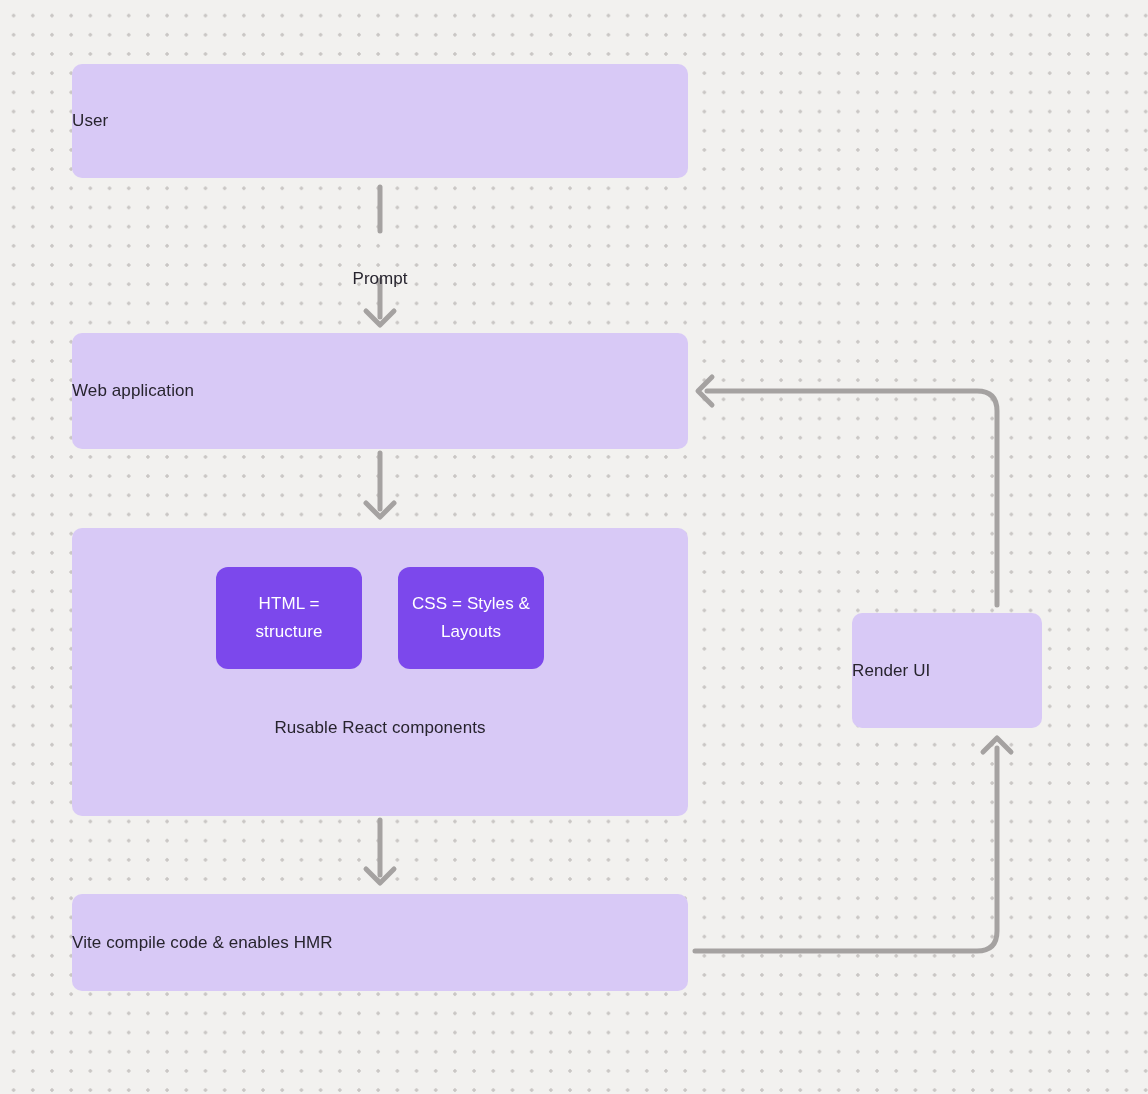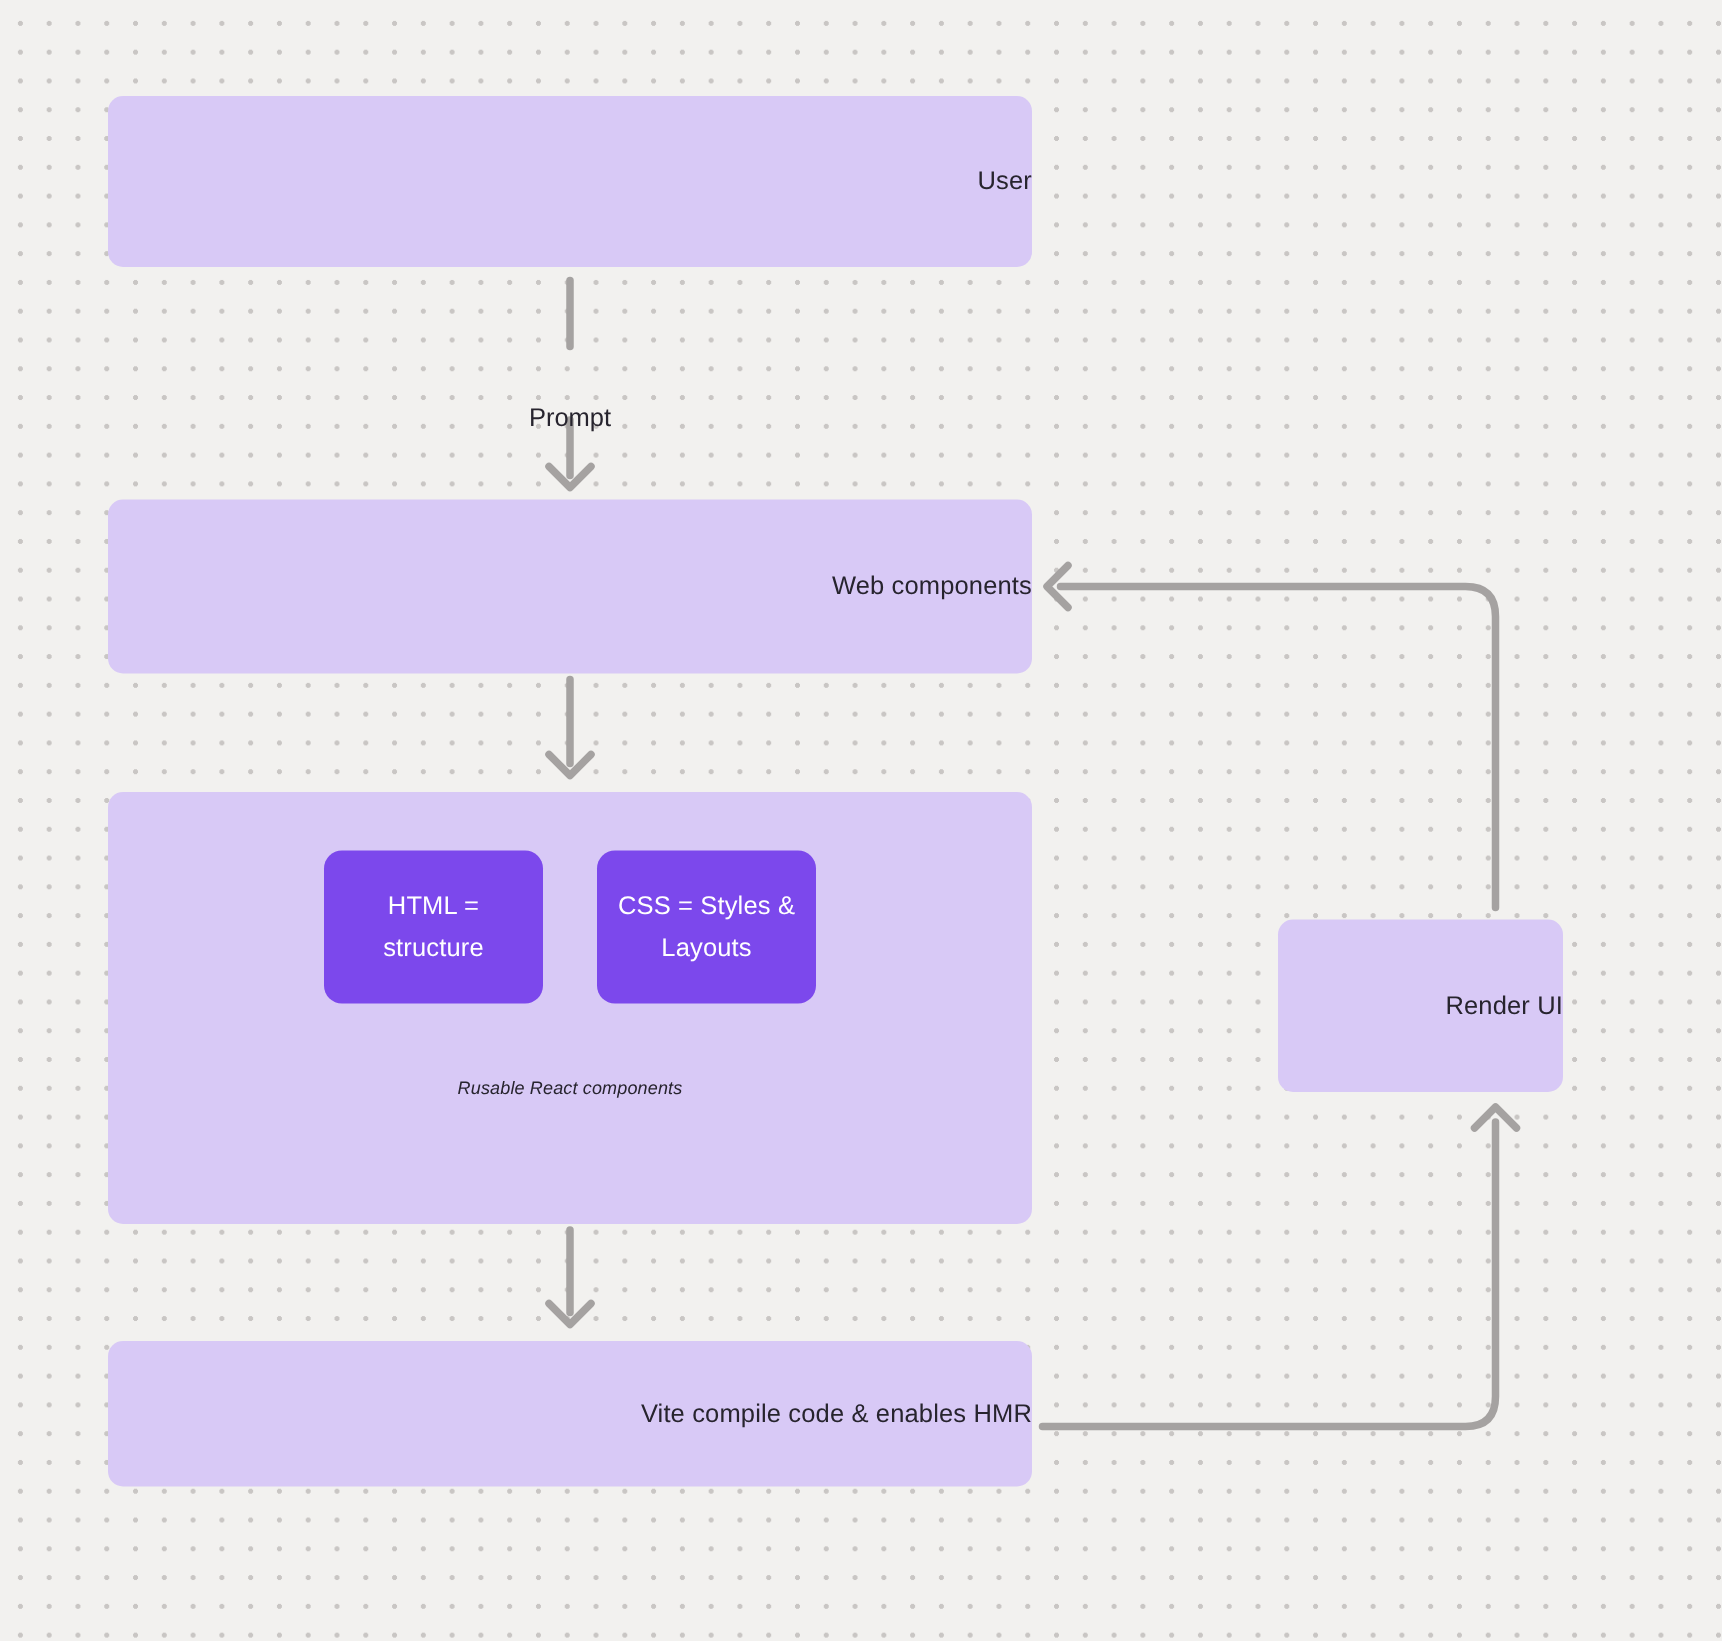--- a/index.html
+++ b/index.html
@@ -28,21 +28,21 @@
     background-image: radial-gradient(var(--dot) 1.5px, transparent 1.6px);
     background-size: 19.2px 19.2px;
     background-position: 4px 6px;
   }
   .node {
     position: absolute;
     background: var(--node_fill);
     border-radius: 10px;
     display: flex;
     align-items: center;
-    justify-content: flex-end;
+    justify-content: flex-start;
     color: var(--text);
     font-size: 17px;
     letter-spacing: 0.1px;
   }
   #node-user   { left: 72px;  top: 64px;  width: 616px; height: 114px; }
   #node-webapp { left: 72px;  top: 333px; width: 616px; height: 116px; }
   #node-vite   { left: 72px;  top: 894px; width: 616px; height: 97px; }
   #node-render { left: 852px; top: 613px; width: 190px; height: 115px; }
   #node-components {
     left: 72px; top: 528px; width: 616px; height: 288px;
@@ -68,23 +68,22 @@
     font-size: 17px;
     line-height: 28px;
     font-weight: 500;
     padding: 0 12px;
   }
   .group-caption {
     position: absolute;
     left: 0; right: 0;
     top: 190px;
     text-align: center;
-    font-size: 12px;
+    font-size: 17px;
     color: var(--text);
-    font-style: italic;
   }
   .edge-label {
     position: absolute;
     left: 280px;
     top: 245px;
     width: 200px;
     text-align: center;
     font-size: 17px;
     color: var(--text);
     margin-top: 24px;
@@ -133,21 +132,21 @@
     </g>
   </svg>
 
   <div class="node" id="node-user">
     <span>User</span>
   </div>
 
   <div class="edge-label">Prompt</div>
 
   <div class="node" id="node-webapp">
-    <span>Web components</span>
+    <span>Web application</span>
   </div>
 
   <div class="node" id="node-components">
     <div class="chip-row">
       <div class="chip">
         <span>HTML = structure</span>
       </div>
       <div class="chip">
         <span>CSS = Styles &amp; Layouts</span>
       </div>

